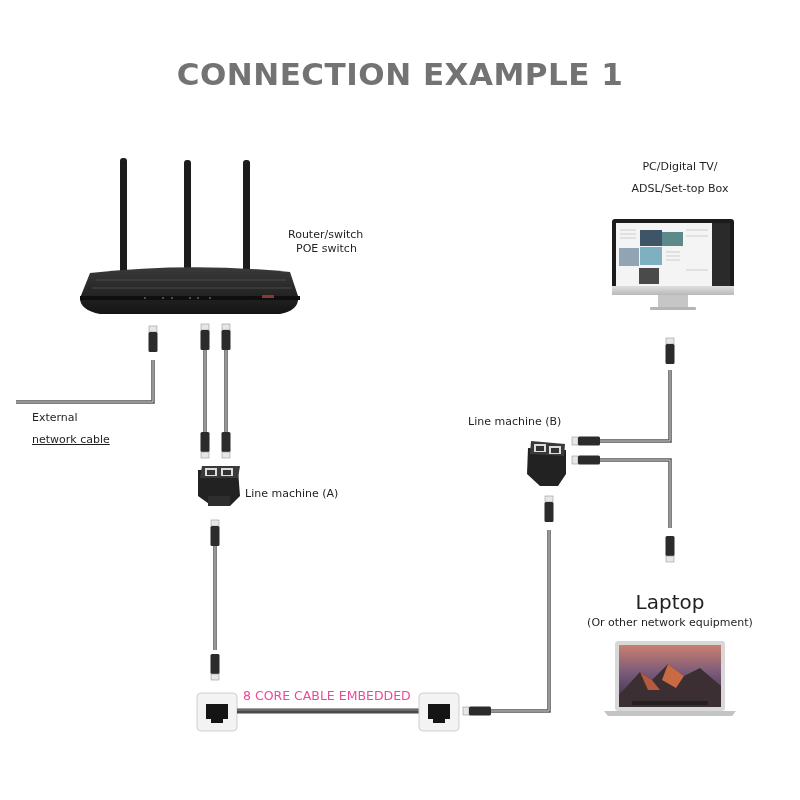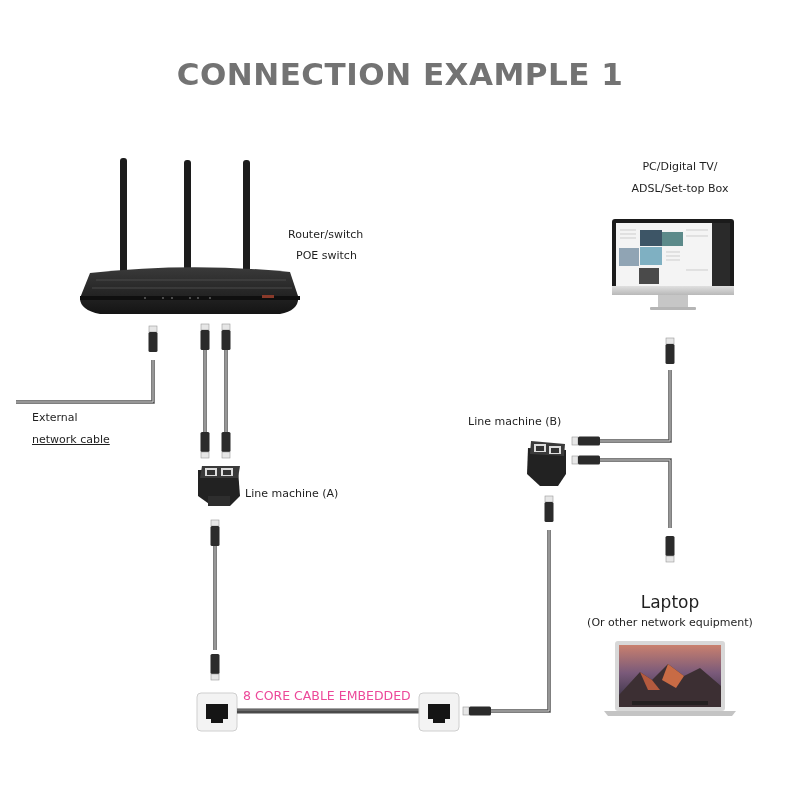--- a/index.html
+++ b/index.html
@@ -1,20 +1,20 @@
 <!DOCTYPE html>
 <html><head>
 <meta charset="utf-8">
 <style>
   html, body { margin:0; padding:0; background:#ffffff; }
   body { width:800px; height:800px; position:relative; overflow:hidden; font-family:"Liberation Sans", "DejaVu Sans", sans-serif; color:#1a1a1a; }
   .title { position:absolute; left:0; width:800px; top:56px; text-align:center; font-family:"DejaVu Sans", sans-serif; font-weight:bold; font-size:31px; letter-spacing:0.5px; color:#737373; }
   .lbl { position:absolute; font-family:"DejaVu Sans", sans-serif; font-size:11px; color:#1f1f1f; line-height:21px; white-space:nowrap; }
   .lbl.center { text-align:center; }
-  .lbl.big { font-size:17px; line-height:22px; }
+  .lbl.big { font-size:20px; line-height:22px; }
   .lbl.small { font-size:11px; }
   .cable-label { position:absolute; left:243px; top:688px; font-family:"DejaVu Sans", sans-serif; font-size:12.5px; color:#ec4899; white-space:nowrap; }
   svg.art { position:absolute; left:0; top:0; }
 </style>
 </head>
 <body>
 
 <div class="title">CONNECTION EXAMPLE 1</div>
 
 <svg class="art" width="800" height="800" viewBox="0 0 800 800">
@@ -171,21 +171,21 @@
     <rect x="619" y="645" width="102" height="62" fill="url(#macSky)"></rect>
     <path d="M619 695 L640 672 L652 680 L668 664 L684 676 L700 668 L721 686 L721 707 L619 707 Z" fill="#3c2f33"></path>
     <path d="M640 672 L652 680 L660 690 L648 690 Z" fill="#b45a3e"></path>
     <path d="M668 664 L684 676 L676 688 L662 680 Z" fill="#c86b45"></path>
     <rect x="632" y="701" width="76" height="4" fill="#1a1a1a" opacity="0.7"></rect>
     <path d="M604 711 L736 711 L732 716 L608 716 Z" fill="#c4c4c4"></path>
   </g>
 </svg>
 
 <div class="lbl" style="left:288px; top:224px;">Router/switch</div>
-<div class="lbl" style="left:296px; top:245px;">POE switch</div>
+<div class="lbl" style="left:296px; top:238px;">POE switch</div>
 
 <div class="lbl center" style="left:580px; width:200px; top:156px;">PC/Digital TV/</div>
 <div class="lbl center" style="left:580px; width:200px; top:178px;">ADSL/Set-top Box</div>
 
 <div class="lbl" style="left:32px; top:407px;">External</div>
 <div class="lbl" style="left:32px; top:429px;text-decoration:underline;">network cable</div>
 
 <div class="lbl" style="left:245px; top:483px;">Line machine (A)</div>
 <div class="lbl" style="left:468px; top:411px;">Line machine (B)</div>
 

